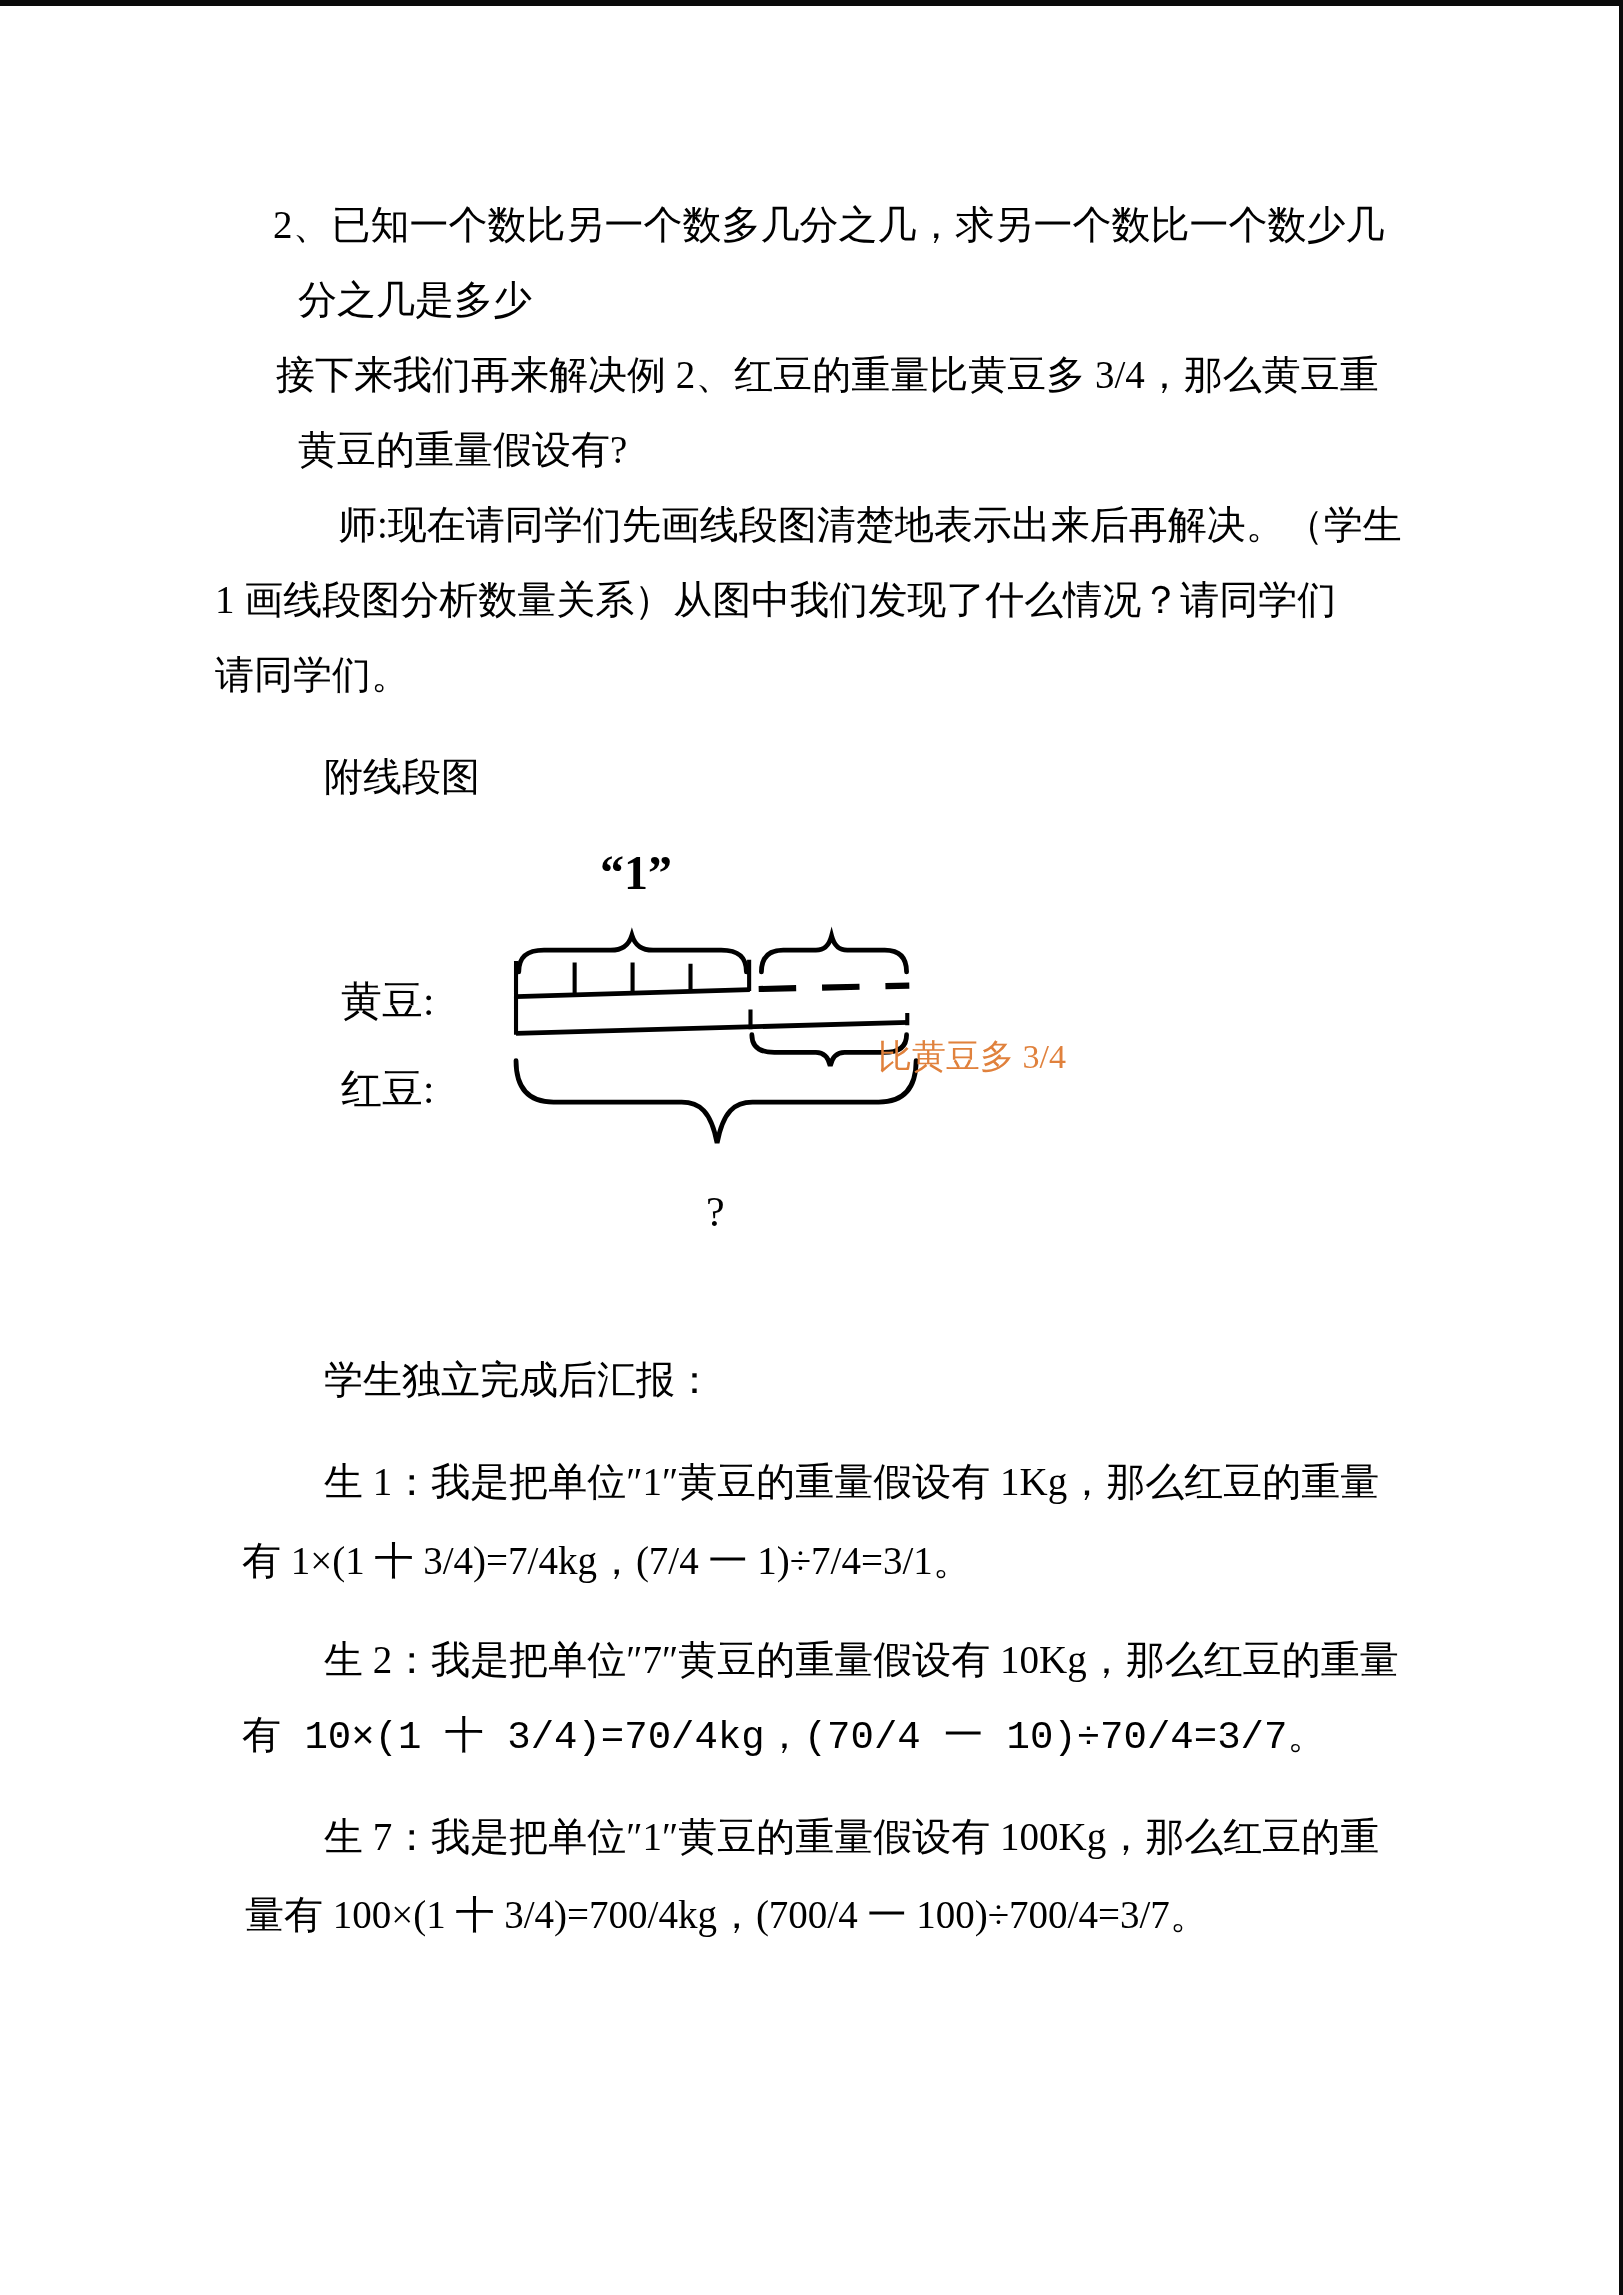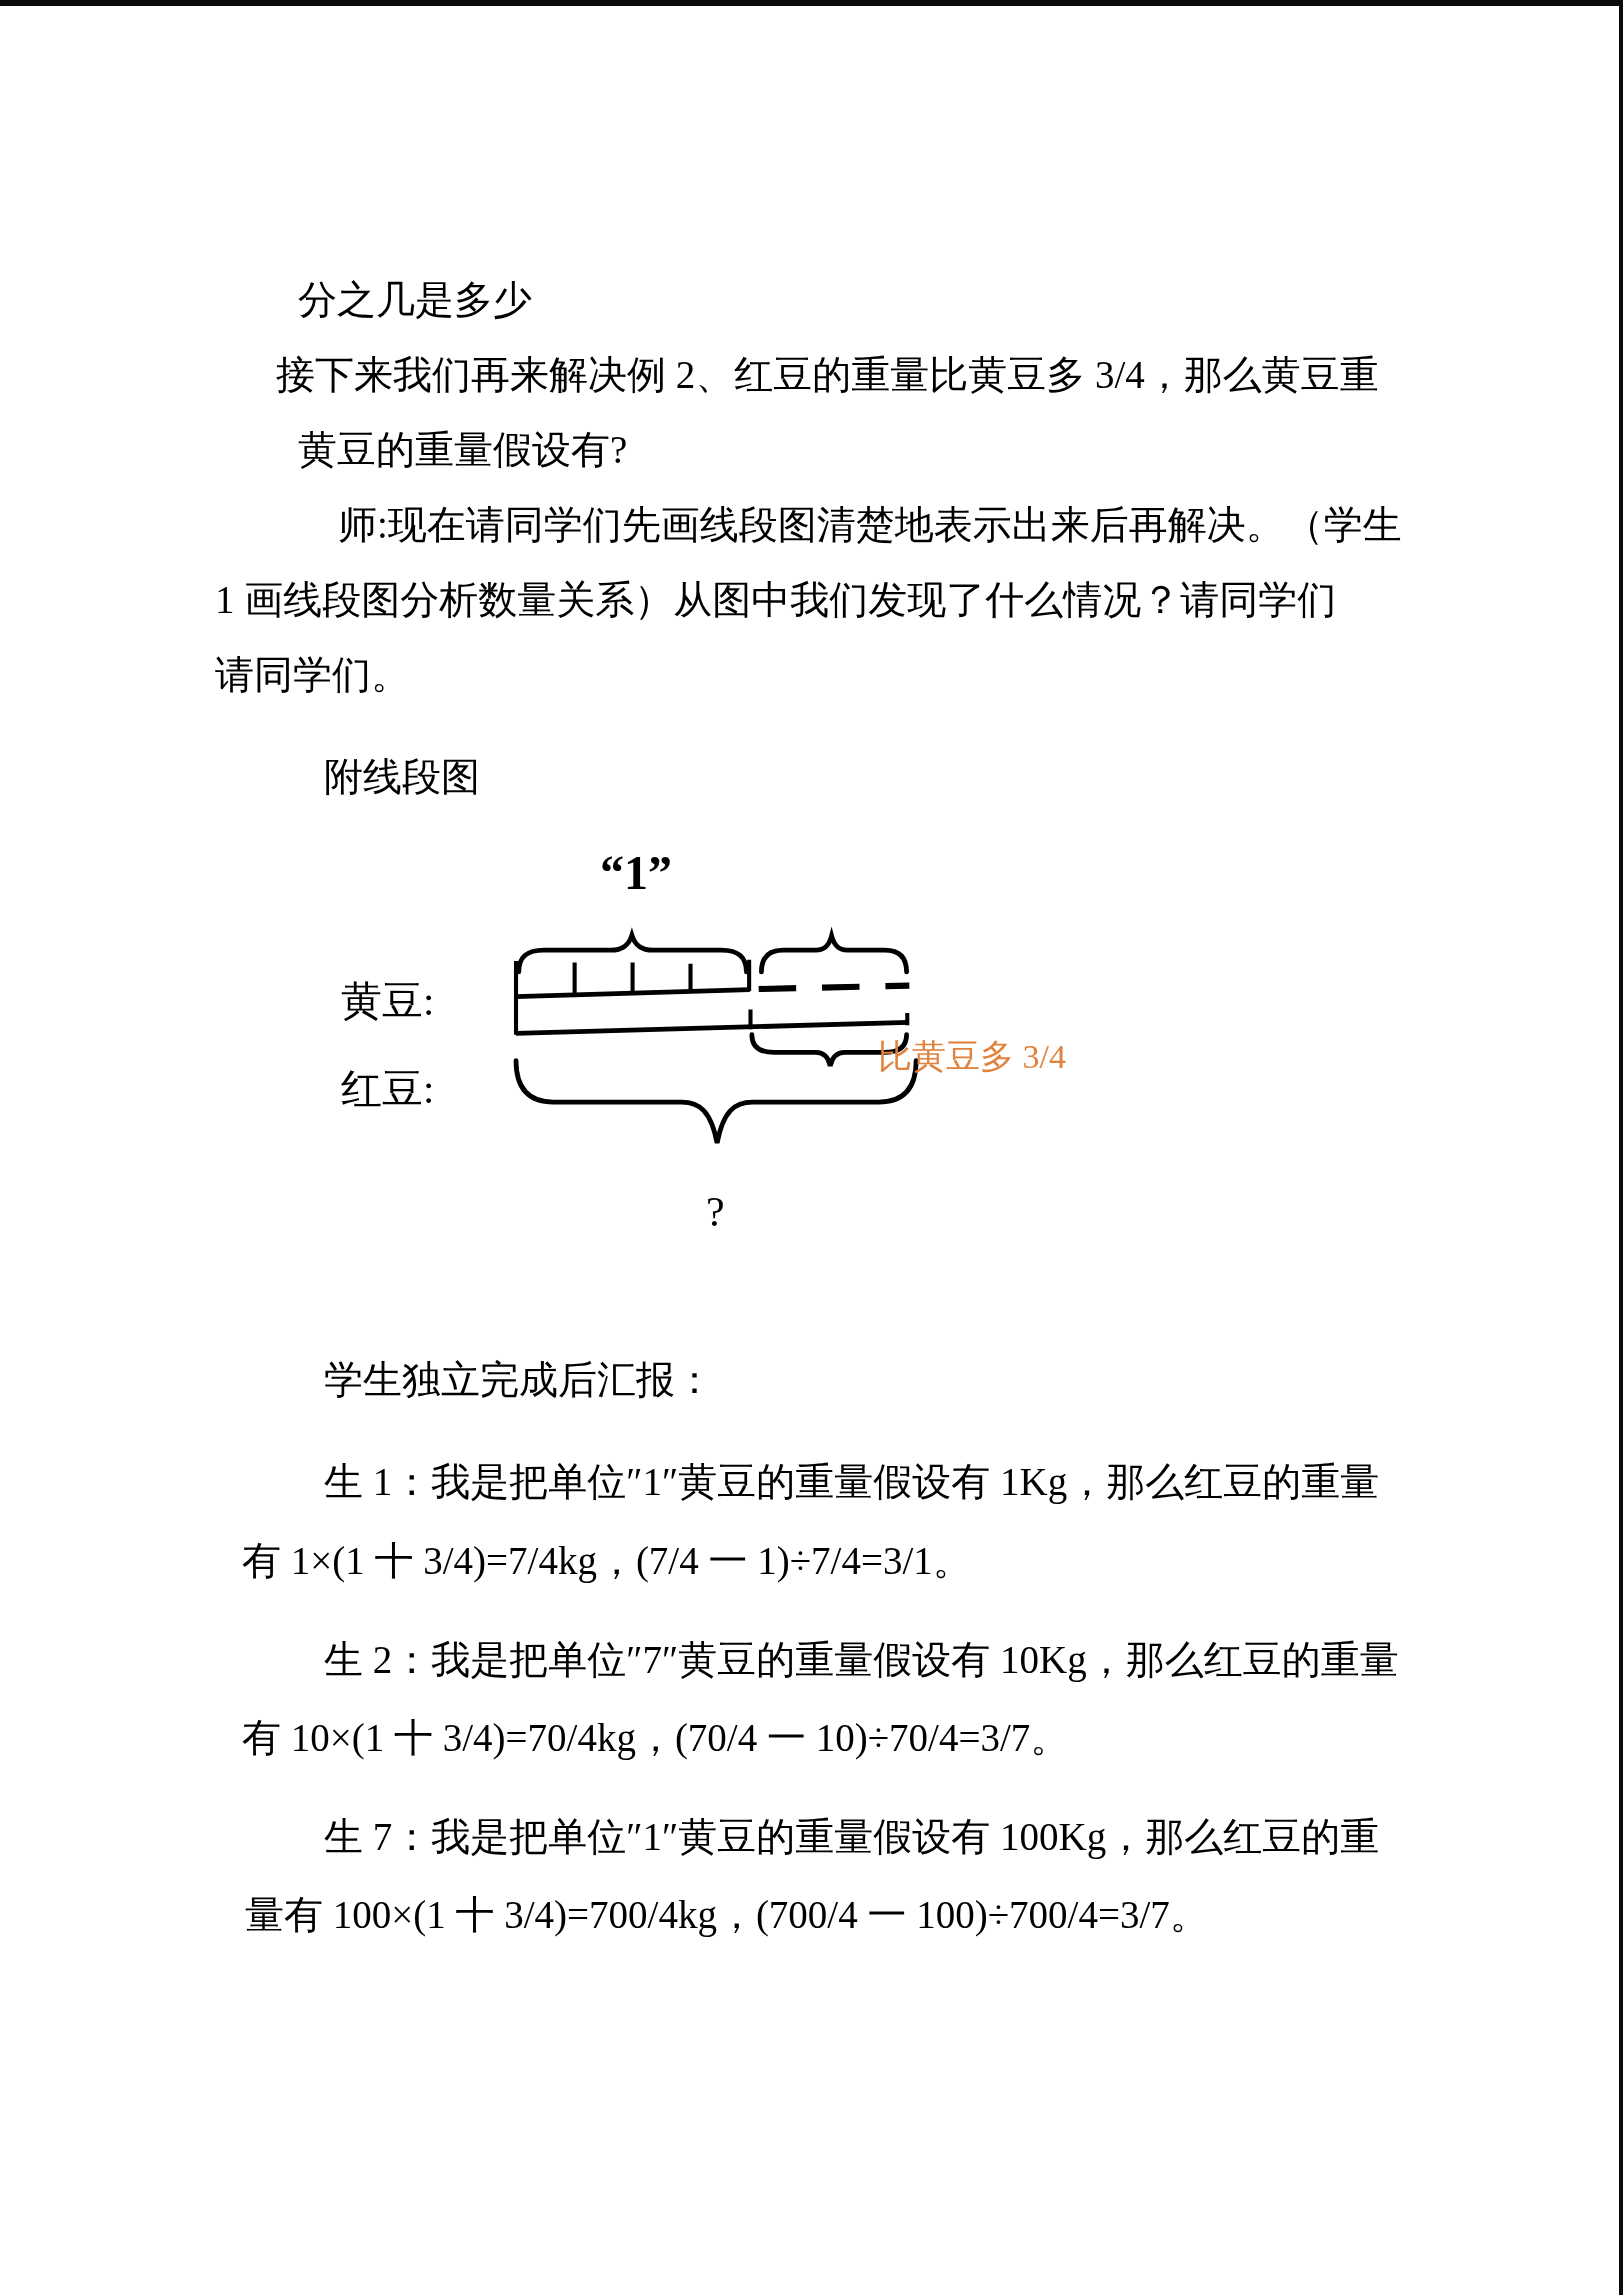--- a/index.html
+++ b/index.html
@@ -34,33 +34,34 @@
   svg.diagram{position:absolute;left:0;top:0;width:1623px;height:2295px;}
   svg.diagram path{fill:none;stroke:#000;}
 </style>
 </head>
 <body>
 
 <div class="page">
   <div class="border-top"></div>
   <div class="border-right"></div>
 
+  <div class="tline" style="left:273px;top:203px;">2、已知一个数比另一个数多几分之几，求另一个数比一个数少几</div>
   <div class="tline" style="left:298px;top:278px;">分之几是多少</div>
   <div class="tline" style="left:276px;top:353px;">接下来我们再来解决例 2、红豆的重量比黄豆多 3/4，那么黄豆重</div>
   <div class="tline" style="left:298px;top:428px;">黄豆的重量假设有?</div>
   <div class="tline" style="left:338px;top:503px;">师:现在请同学们先画线段图清楚地表示出来后再解决。（学生</div>
   <div class="tline" style="left:215px;top:578px;">1 画线段图分析数量关系）从图中我们发现了什么情况？请同学们</div>
   <div class="tline" style="left:215px;top:653px;">请同学们。</div>
   <div class="tline" style="left:324px;top:755px;">附线段图</div>
 
   <div class="tline" style="left:324px;top:1358px;">学生独立完成后汇报：</div>
   <div class="tline" style="left:324px;top:1460px;">生 1：我是把单位″1″黄豆的重量假设有 1Kg，那么红豆的重量</div>
   <div class="tline" style="left:242px;top:1539px;">有 1×(1 十 3/4)=7/4kg，(7/4 一 1)÷7/4=3/1。</div>
   <div class="tline" style="left:324px;top:1638px;">生 2：我是把单位″7″黄豆的重量假设有 10Kg，那么红豆的重量</div>
-  <div class="tline" style="left:242px;top:1716px;">有 10×(1 十 3/4)=70/4kg，(70/4 一 10)÷70/4=3/7。</div>
+  <div class="tline" style="left:242px;top:1716px;font-family:Liberation Mono, monospace;">有 10×(1 十 3/4)=70/4kg，(70/4 一 10)÷70/4=3/7。</div>
   <div class="tline" style="left:324px;top:1815px;">生 7：我是把单位″1″黄豆的重量假设有 100Kg，那么红豆的重</div>
   <div class="tline" style="left:245px;top:1893px;">量有 100×(1 十 3/4)=700/4kg，(700/4 一 100)÷700/4=3/7。</div>
 
   <svg class="diagram" viewBox="0 0 2381 3367" aria-hidden="true">
 
     <path d="M757 1462 L1100 1452" stroke-width="7"></path>
     <path d="M757 1410 L757 1464 M843 1412 L843 1461 M928 1412 L928 1459 M1013 1414 L1013 1456 M1099 1408 L1099 1454" stroke-width="6"></path>
 
     <path d="M1113 1451 L1334 1446" stroke-width="9" stroke-dasharray="55 38"></path>
 

